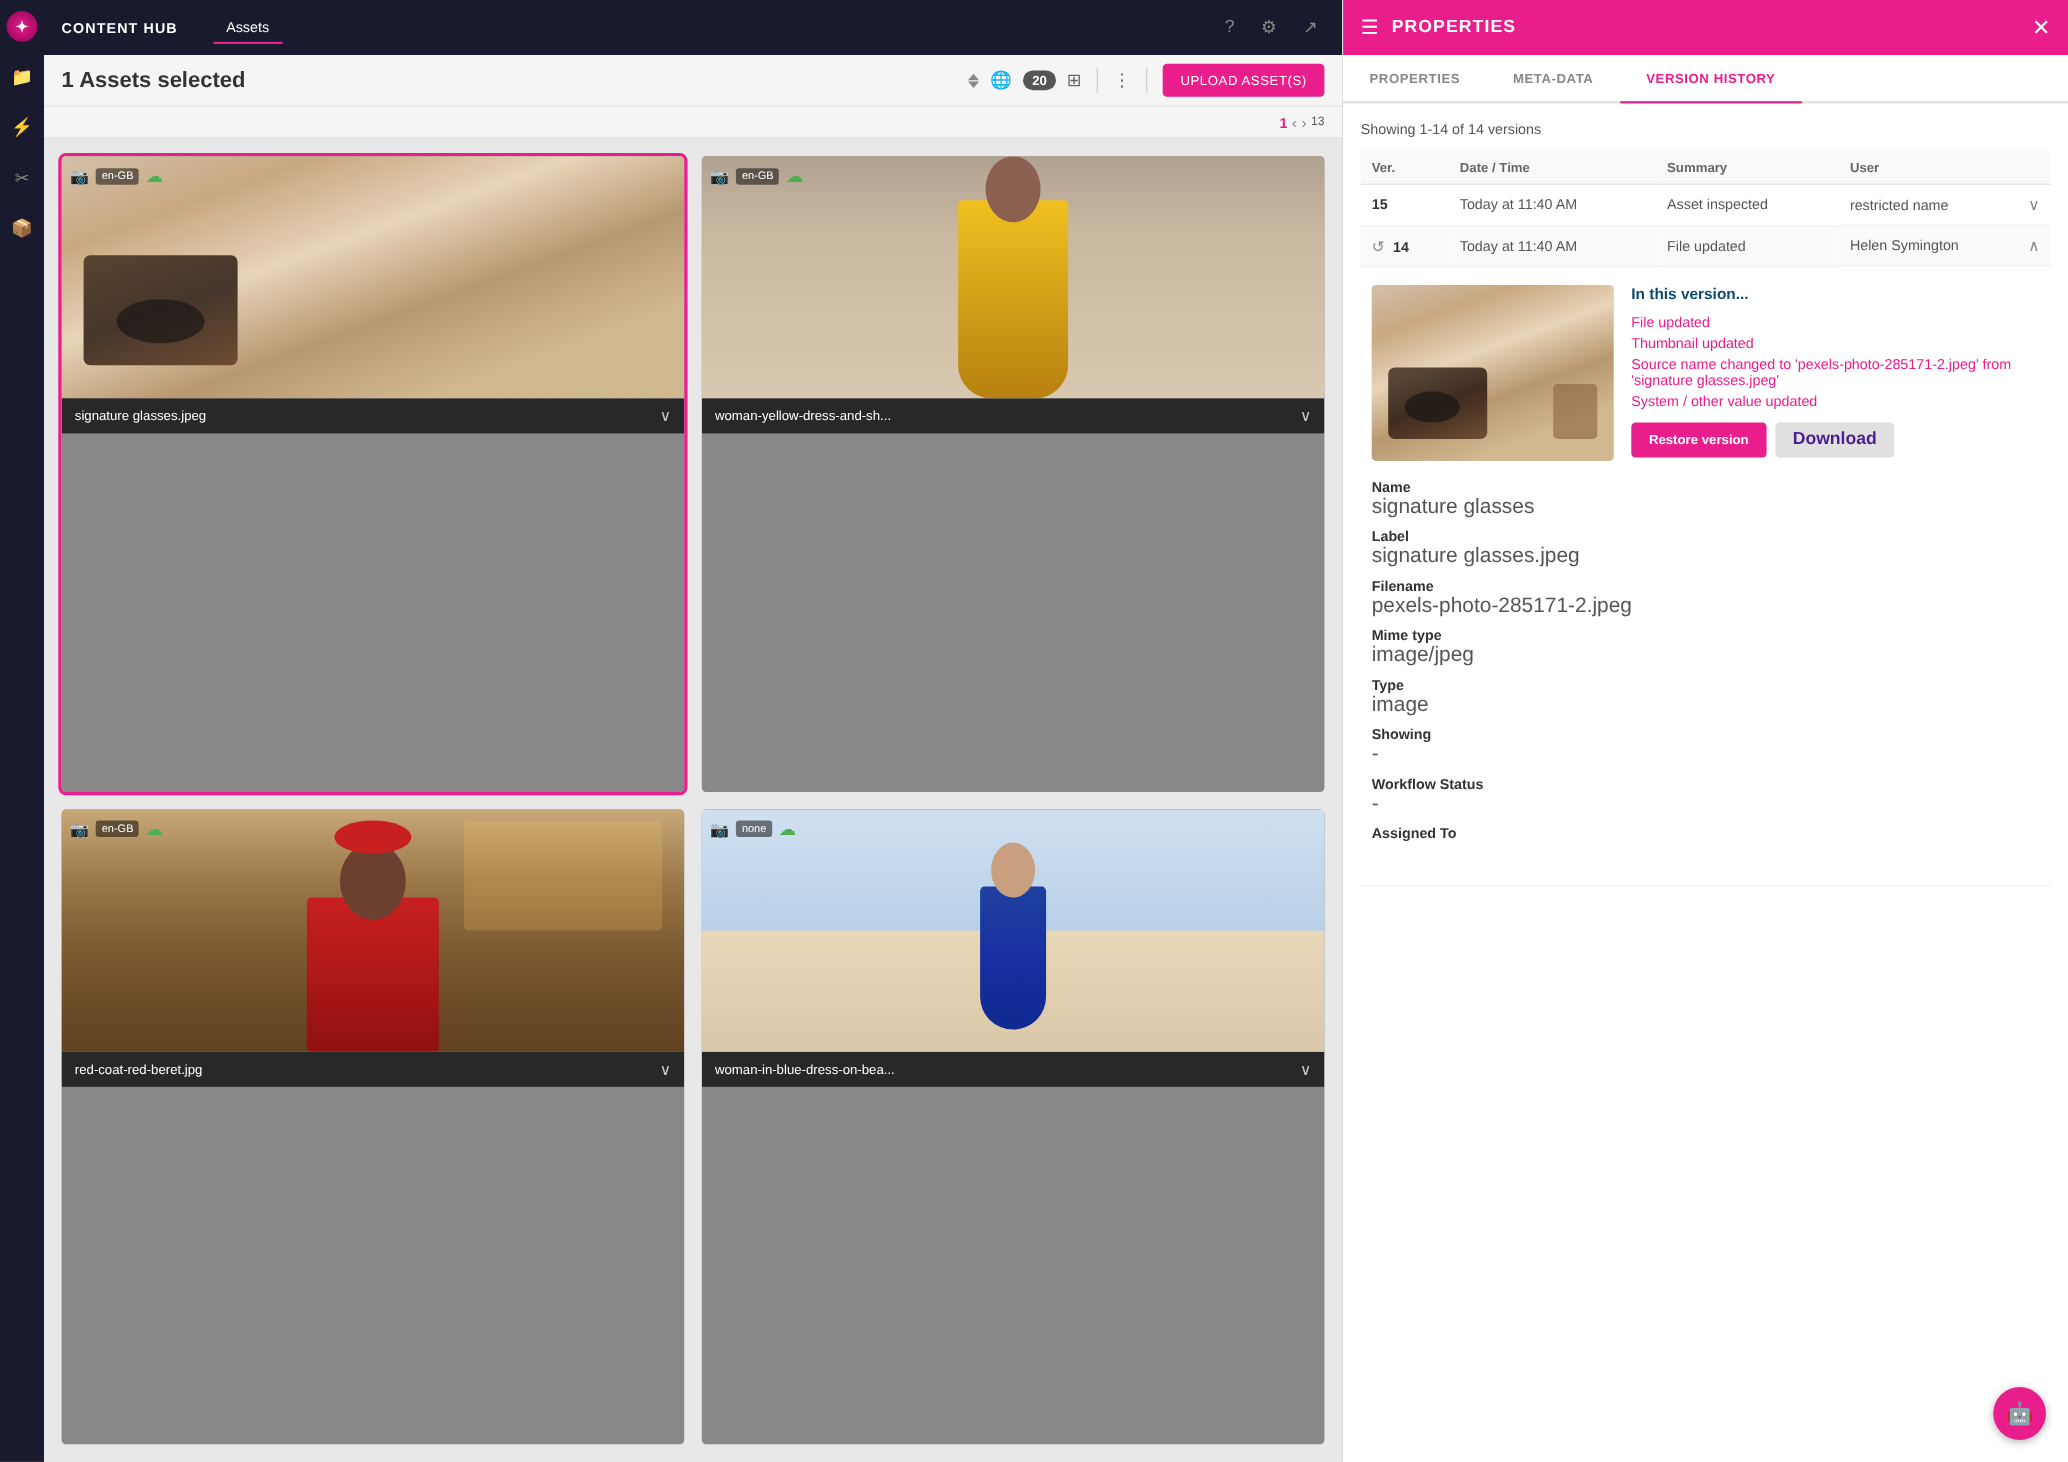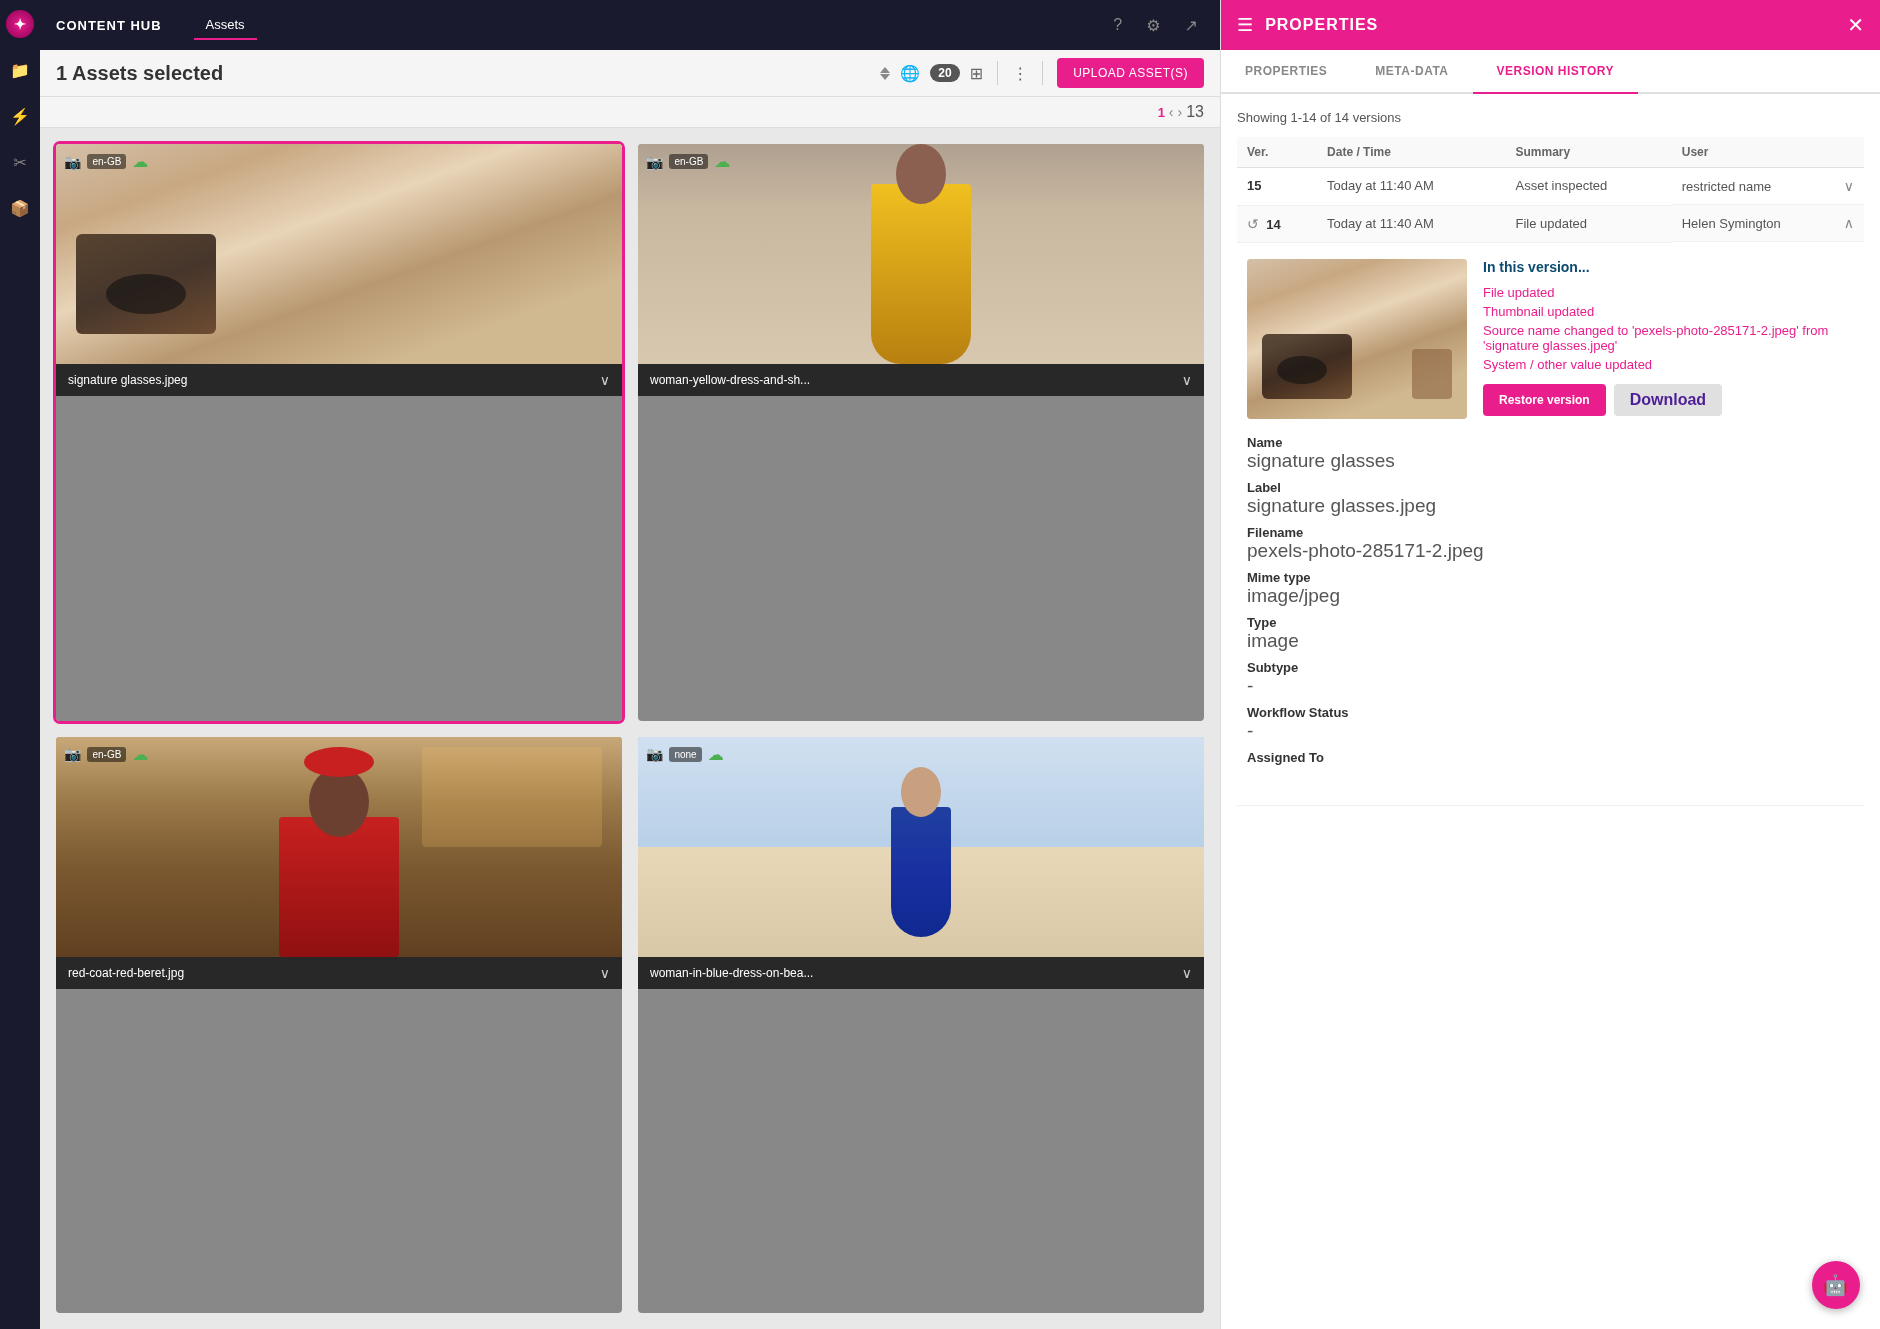--- a/index.html
+++ b/index.html
@@ -118,21 +118,21 @@
       display: flex;
       justify-content: flex-end;
       align-items: center;
       gap: 4px;
       padding: 6px 16px;
       background: #f5f5f5;
       border-bottom: 1px solid #ddd;
     }
     .page-num { font-size: 13px; font-weight: 600; color: #e91e8c; }
     .page-nav { color: #888; font-size: 14px; cursor: pointer; }
-    .page-total { font-size: 16px; color: #555; }
+    .page-total { font-size: 11px; color: #555; }
 
     
     .assets-grid {
       flex: 1;
       overflow-y: auto;
       padding: 16px;
       display: grid;
       grid-template-columns: 1fr 1fr;
       gap: 16px;
     }
@@ -548,21 +548,21 @@
           </td>
         </tr>
 
         <tr class="version-row-expanded">
           <td>
             <span class="restore-icon">↺</span>
             <span class="version-num">14</span>
           </td>
           <td>Today at 11:40 AM</td>
           <td>File updated</td>
-          <td style="display:flex;align-items:center;justify-content:space-between;">
+          <td style="display:flex;justify-content:space-between;">
             <span>Helen Symington</span>
             <span class="expand-arrow">∧</span>
           </td>
         </tr>
 
         <tr>
           <td colspan="4" style="padding:0 10px 16px 10px;">
             <div class="version-detail">
               <div class="version-detail-inner">
                 <div class="version-preview">
@@ -601,21 +601,21 @@
                 </div>
                 <div class="meta-row">
                   <div class="meta-label">Mime type</div>
                   <div class="meta-value">image/jpeg</div>
                 </div>
                 <div class="meta-row">
                   <div class="meta-label">Type</div>
                   <div class="meta-value">image</div>
                 </div>
                 <div class="meta-row">
-                  <div class="meta-label">Subtype</div>
+                  <div class="meta-label">Showing</div>
                   <div class="meta-value">-</div>
                 </div>
                 <div class="meta-row">
                   <div class="meta-label">Workflow Status</div>
                   <div class="meta-value">-</div>
                 </div>
                 <div class="meta-row">
                   <div class="meta-label">Assigned To</div>
                 </div>
               </div>

